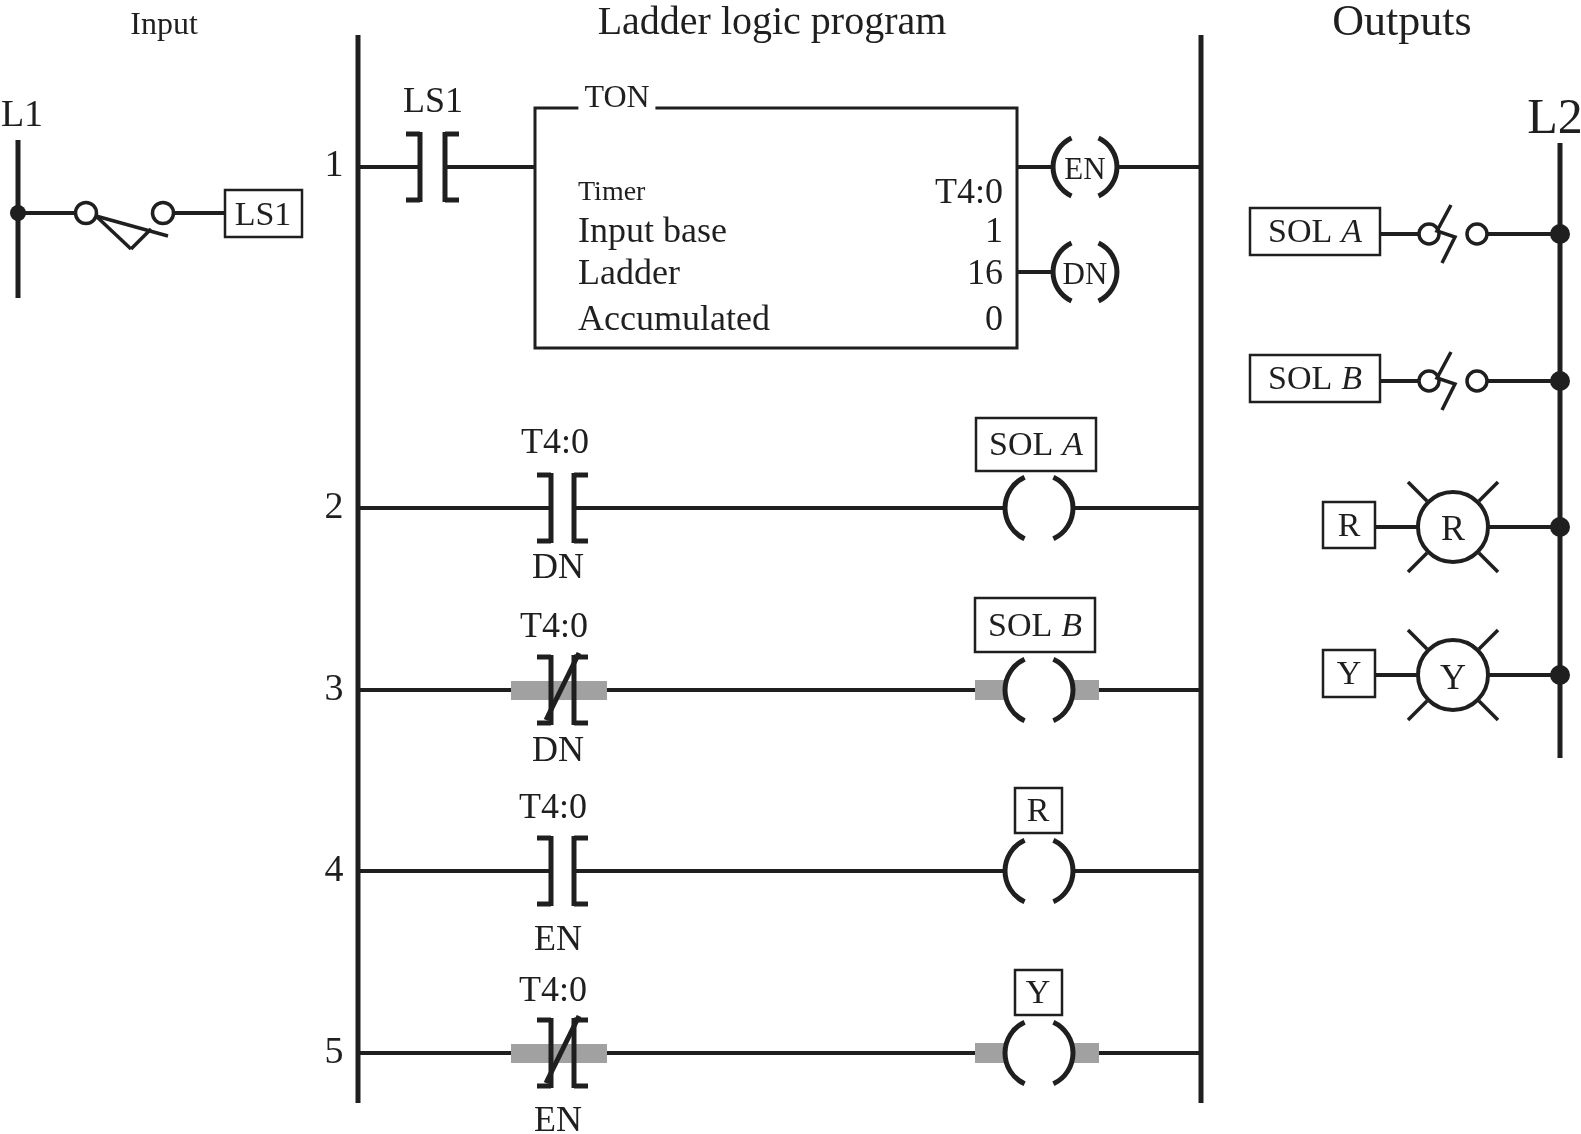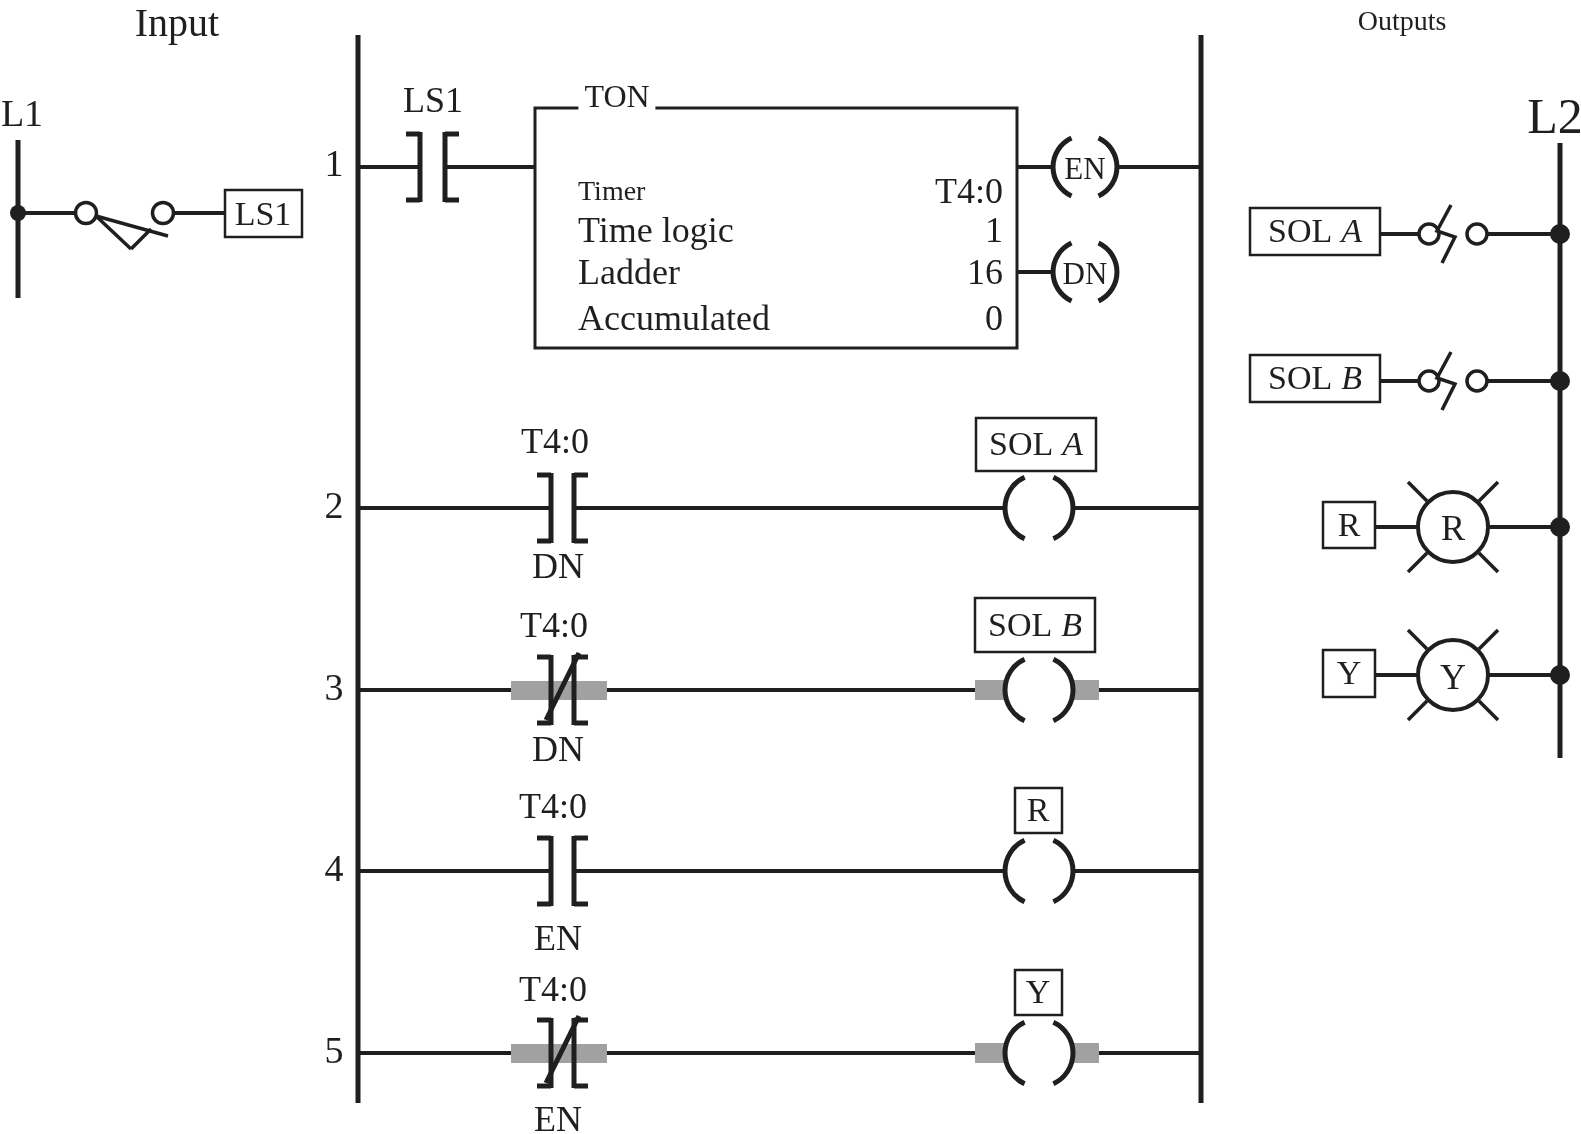--- a/index.html
+++ b/index.html
@@ -210,40 +210,41 @@
       <circle class="lampc" cx="1453" cy="675" r="35"></circle>
       <line class="w med" x1="1479" y1="649" x2="1498" y2="630"></line>
       <line class="w med" x1="1427" y1="649" x2="1408" y2="630"></line>
       <line class="w med" x1="1479" y1="701" x2="1498" y2="720"></line>
       <line class="w med" x1="1427" y1="701" x2="1408" y2="720"></line>
       <line class="w rung" x1="1488" y1="675" x2="1560" y2="675"></line>
       <circle class="dot" cx="1560" cy="675" r="10"></circle>
     </g>
   </svg>
 
-  <span class="t" style="left:177px;top:23px;font-size:40px">Input</span>
-  <span class="t" style="left:1402px;top:21px;font-size:28px">Outputs</span>
+  <span class="t" style="left:164px;top:23px;font-size:32px">Input</span>
+  <span class="t" style="left:772px;top:21px;font-size:40px">Ladder logic program</span>
+  <span class="t" style="left:1402px;top:21px;font-size:44px">Outputs</span>
 
   <span class="t" style="left:22px;top:113px;font-size:38px">L1</span>
   <span class="t" style="left:1555px;top:116px;font-size:50px">L2</span>
 
   <span class="t" style="left:263px;top:214px;font-size:34px">LS1</span>
 
   <span class="t" style="left:334px;top:163px;font-size:38px">1</span>
   <span class="t" style="left:334px;top:505px;font-size:38px">2</span>
   <span class="t" style="left:334px;top:687px;font-size:38px">3</span>
   <span class="t" style="left:334px;top:868px;font-size:38px">4</span>
   <span class="t" style="left:334px;top:1050px;font-size:38px">5</span>
 
   <span class="t" style="left:433px;top:100px;font-size:36px">LS1</span>
 
   <span class="t onborder" style="left:617px;top:96px;font-size:32px">TON</span>
   <span class="t l" style="left:578px;top:191px;font-size:28px">Timer</span>
   <span class="t r" style="left:1003px;top:191px;font-size:36px">T4:0</span>
-  <span class="t l" style="left:578px;top:230px;font-size:36px">Time logic</span>
+  <span class="t l" style="left:578px;top:230px;font-size:36px">Input base</span>
   <span class="t r" style="left:1003px;top:230px;font-size:36px">1</span>
   <span class="t l" style="left:578px;top:272px;font-size:36px">Ladder</span>
   <span class="t r" style="left:1003px;top:272px;font-size:36px">16</span>
   <span class="t l" style="left:578px;top:318px;font-size:36px">Accumulated</span>
   <span class="t r" style="left:1003px;top:318px;font-size:36px">0</span>
 
   <span class="t" style="left:1085px;top:168px;font-size:31px">EN</span>
   <span class="t" style="left:1085px;top:273px;font-size:31px">DN</span>
 
   <span class="t" style="left:555px;top:441px;font-size:36px">T4:0</span>

